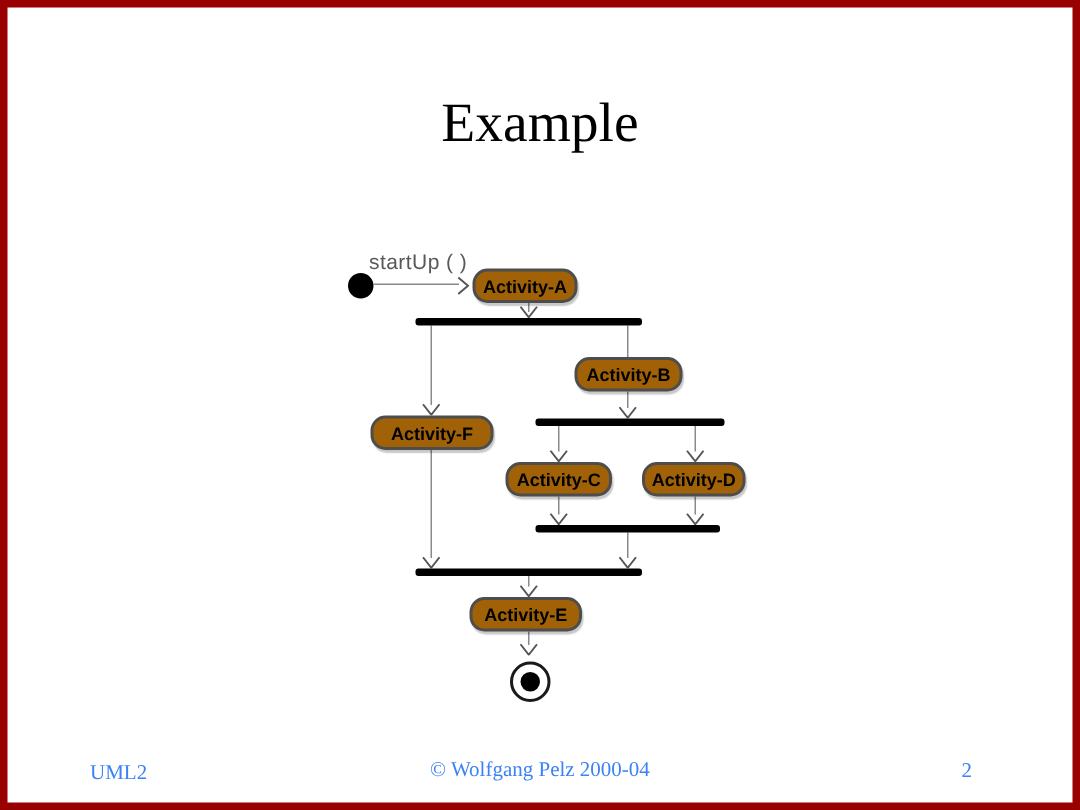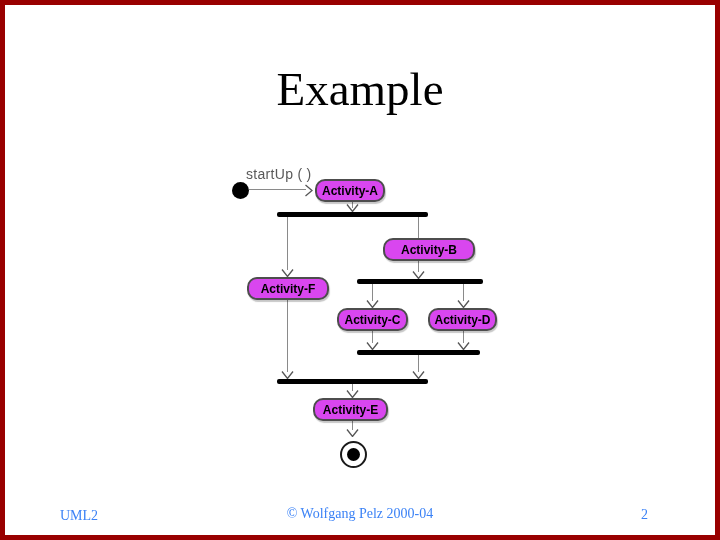--- a/index.html
+++ b/index.html
@@ -13,28 +13,28 @@
   .frame{
     position:absolute;inset:0;
     border:5px solid var(--frame,#990000);
     pointer-events:none;
     z-index:50;
   }
   .title{
     position:absolute;left:0;right:0;top:62px;
     text-align:center;
     font-family:"Liberation Serif",serif;
-    font-size:47px;line-height:1.15;
+    font-size:37px;line-height:1.15;
     color:#000;
   }
   
   .activity{
     position:absolute;
     box-sizing:border-box;
-    background:#d946ef;
+    background:#a16207;
     border:2px solid var(--box-border,#4d4d4d);
     border-radius:10px;
     box-shadow:1px 2px 1px rgba(0,0,0,0.22);
     display:flex;align-items:center;justify-content:center;
     font-weight:bold;font-size:12px;color:#000;
     white-space:nowrap;
     z-index:5;
   }
   .bar{
     position:absolute;height:5px;
@@ -91,21 +91,21 @@
     <div class="hline" style="left:249px;top:189px;width:57px;"></div>
     <div class="chev" style="left:305px;top:184px;">
       <svg width="8" height="13">
           <polyline points="0.5,1 7,6.5 0.5,12" fill="none" stroke="#555" stroke-width="1.3"></polyline>
         </svg>
     </div>
 
     <div class="activity" style="left:315px;top:179px;width:70px;height:23px;">
       <span>Activity-A</span>
     </div>
-    <div class="activity" style="left:383px;top:238px;width:92px;height:23px;">
+    <div class="activity" style="left:383px;top:238px;width:72px;height:23px;">
       <span>Activity-B</span>
     </div>
     <div class="activity" style="left:247px;top:277px;width:82px;height:23px;">
       <span>Activity-F</span>
     </div>
     <div class="activity" style="left:337px;top:308px;width:71px;height:23px;">
       <span>Activity-C</span>
     </div>
     <div class="activity" style="left:428px;top:308px;width:69px;height:23px;">
       <span>Activity-D</span>

